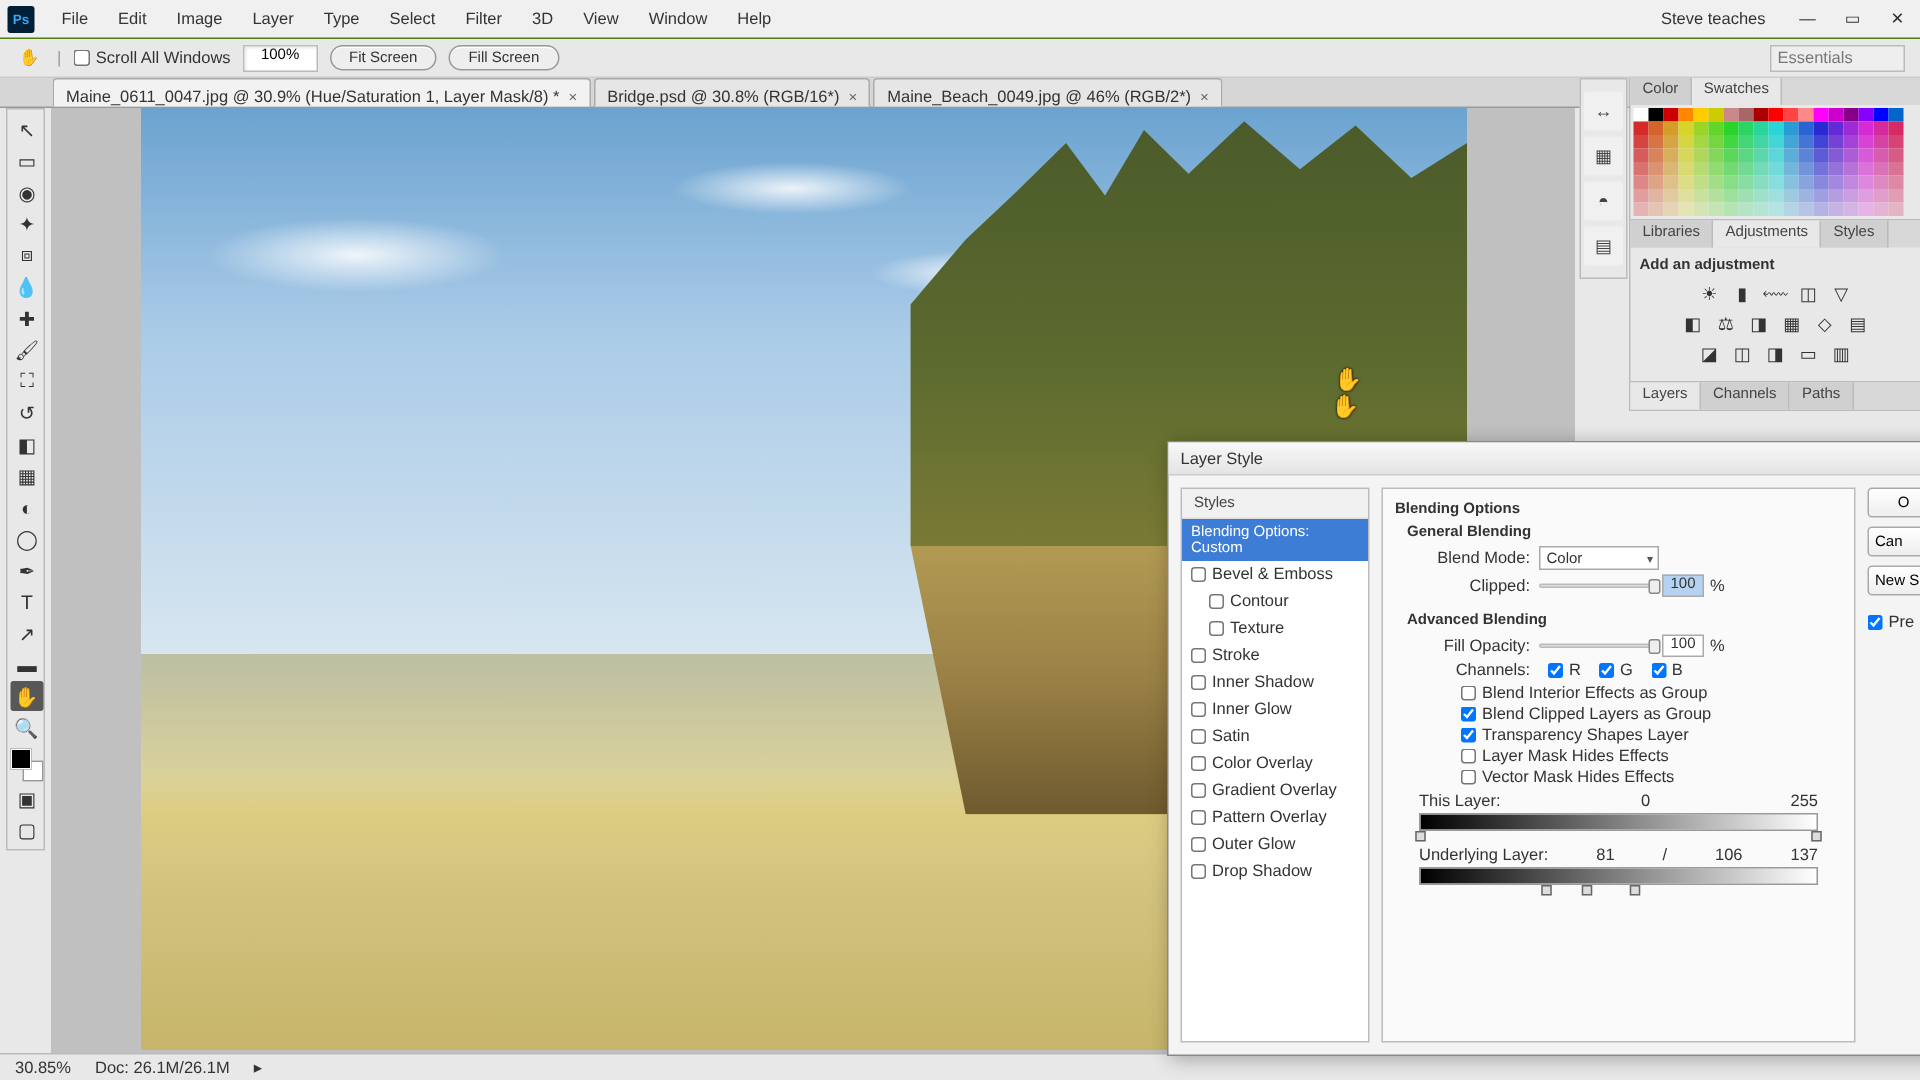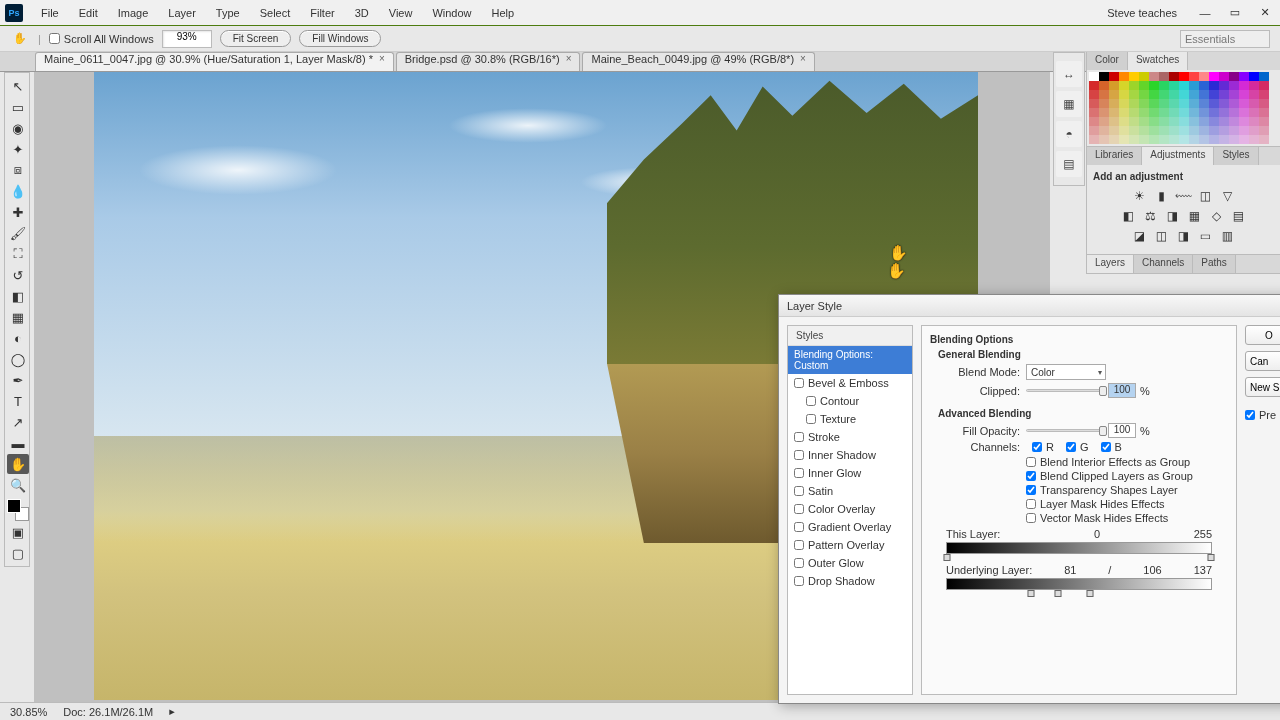--- a/index.html
+++ b/index.html
@@ -17,21 +17,21 @@
 .optbar { height:26px; background:#e8e8e8; display:flex; align-items:center; padding:0 10px; gap:8px; border-bottom:1px solid #ccc; }
 .hand-icon { width:20px; height:20px; display:flex; align-items:center; justify-content:center; }
 .checkbox { display:flex; align-items:center; gap:4px; font-size:10px; color:#333; }
 .checkbox input { width:11px; height:11px; }
 .zoom-field { width:50px; height:18px; border:1px solid #bbb; background:#fff; text-align:center; font-size:10px; box-shadow:inset 1px 1px 2px rgba(0,0,0,.1); }
 .pill-btn { padding:2px 12px; border:1px solid #999; background:#eee; border-radius:9px; font-size:10px; color:#333; box-shadow:inset 0 1px #fff; }
 .essentials { margin-left:auto; width:90px; height:18px; border:1px solid #bbb; background:#eee; font-size:10px; padding:0 4px; color:#777; display:flex; align-items:center; }
 
 
 .tabs { height:20px; background:#d6d6d6; display:flex; align-items:stretch; padding-left:35px; border-bottom:1px solid #999; }
-.tab { display:flex; align-items:flex-start; padding:0 8px; background:#e6e6e6; border:1px solid #aaa; border-bottom:none; border-top-left-radius:3px; border-top-right-radius:3px; font-size:10px; color:#333; margin-right:2px; }
+.tab { display:flex; align-items:flex-end; padding:0 8px; background:#e6e6e6; border:1px solid #aaa; border-bottom:none; border-top-left-radius:3px; border-top-right-radius:3px; font-size:10px; color:#333; margin-right:2px; }
 .tab.active { background:#f2f2f2; }
 .tab .close { margin-left:6px; font-size:10px; color:#666; }
 
 
 .toolbox { position:absolute; left:4px; top:72px; width:26px; background:#e8e8e8; border:1px solid #bbb; padding:2px; }
 .toolbox .tool { width:22px; height:20px; display:flex; align-items:center; justify-content:center; margin:1px 0; color:#333; font-size:13px; }
 .toolbox .tool.selected { background:#585858; color:#fff; border-radius:2px; }
 .fg-bg { position:relative; width:22px; height:22px; margin-top:4px; }
 .fg { position:absolute; width:14px; height:14px; background:#000; border:1px solid #fff; left:0; top:0; z-index:2; }
 .bg { position:absolute; width:14px; height:14px; background:#fff; border:1px solid #999; right:0; bottom:0; }
@@ -89,21 +89,21 @@
 .section-title { font-weight:bold; font-size:10px; color:#333; margin-bottom:4px; }
 .subsection { font-weight:bold; font-size:10px; color:#333; margin:4px 0 4px 8px; }
 .form-row { display:flex; align-items:center; margin:3px 0 3px 16px; font-size:10px; color:#333; }
 .form-row .lbl { width:74px; text-align:right; margin-right:6px; }
 .select { border:1px solid #aaa; background:#fff; height:16px; font-size:10px; padding:0 16px 0 4px; position:relative; min-width:60px; display:flex; align-items:center; }
 .select::after { content:"▾"; position:absolute; right:3px; font-size:8px; color:#555; }
 .slider { flex:0 0 78px; height:3px; background:#ddd; border:1px solid #bbb; border-radius:2px; position:relative; margin-right:4px; }
 .slider .thumb { position:absolute; right:-4px; top:-4px; width:8px; height:10px; background:#eee; border:1px solid #888; border-radius:2px; }
 .numbox { width:28px; height:15px; border:1px solid #aaa; background:#fff; text-align:center; font-size:10px; }
 .numbox.hl { background:#b5d3f0; }
-.chk { display:flex; align-items:center; gap:4px; font-size:10px; color:#333; margin:2px 0 2px 96px; }
+.chk { display:flex; align-items:center; gap:4px; font-size:10px; color:#333; margin:2px 0 2px 44px; }
 .chk input { width:10px; height:10px; }
 .gradient-bar { height:12px; background:linear-gradient(90deg,#000,#fff); border:1px solid #999; margin:2px 0; position:relative; }
 .stop-marker { position:absolute; width:7px; height:7px; background:#ddd; border:1px solid #666; bottom:-8px; transform:translateX(-50%); }
 .thislayer-row { display:flex; justify-content:space-between; font-size:10px; color:#333; margin:4px 16px 0; }
 </style>
 </head>
 <body>
 
 <div class="menubar">
   <div class="ps-logo">Ps</div>
@@ -126,39 +126,39 @@
   </div>
 </div>
 
 <div class="optbar">
   <span class="hand-icon">✋</span>
   <span style="color:#999">|</span>
   <label class="checkbox">
       <input type="checkbox" style="">
       <span>Scroll All Windows</span>
     </label>
-  <div class="zoom-field">93%</div>
+  <div class="zoom-field">100%</div>
   <div class="pill-btn">Fit Screen</div>
-  <div class="pill-btn">Fill Windows</div>
+  <div class="pill-btn">Fill Screen</div>
   <div class="essentials">
       <span>Essentials</span>
     </div>
 </div>
 
 <div class="tabs">
   <div class="tab active">
       <span>Maine_0611_0047.jpg @ 30.9% (Hue/Saturation 1, Layer Mask/8) *</span>
       <span class="close">×</span>
     </div>
   <div class="tab">
       <span>Bridge.psd @ 30.8% (RGB/16*)</span>
       <span class="close">×</span>
     </div>
   <div class="tab">
-      <span>Maine_Beach_0049.jpg @ 49% (RGB/8*)</span>
+      <span>Maine_Beach_0049.jpg @ 46% (RGB/2*)</span>
       <span class="close">×</span>
     </div>
 </div>
 
 <div class="toolbox">
   <div class="tool">↖</div>
   <div class="tool">▭</div>
   <div class="tool">◉</div>
   <div class="tool">✦</div>
   <div class="tool">⧈</div>

